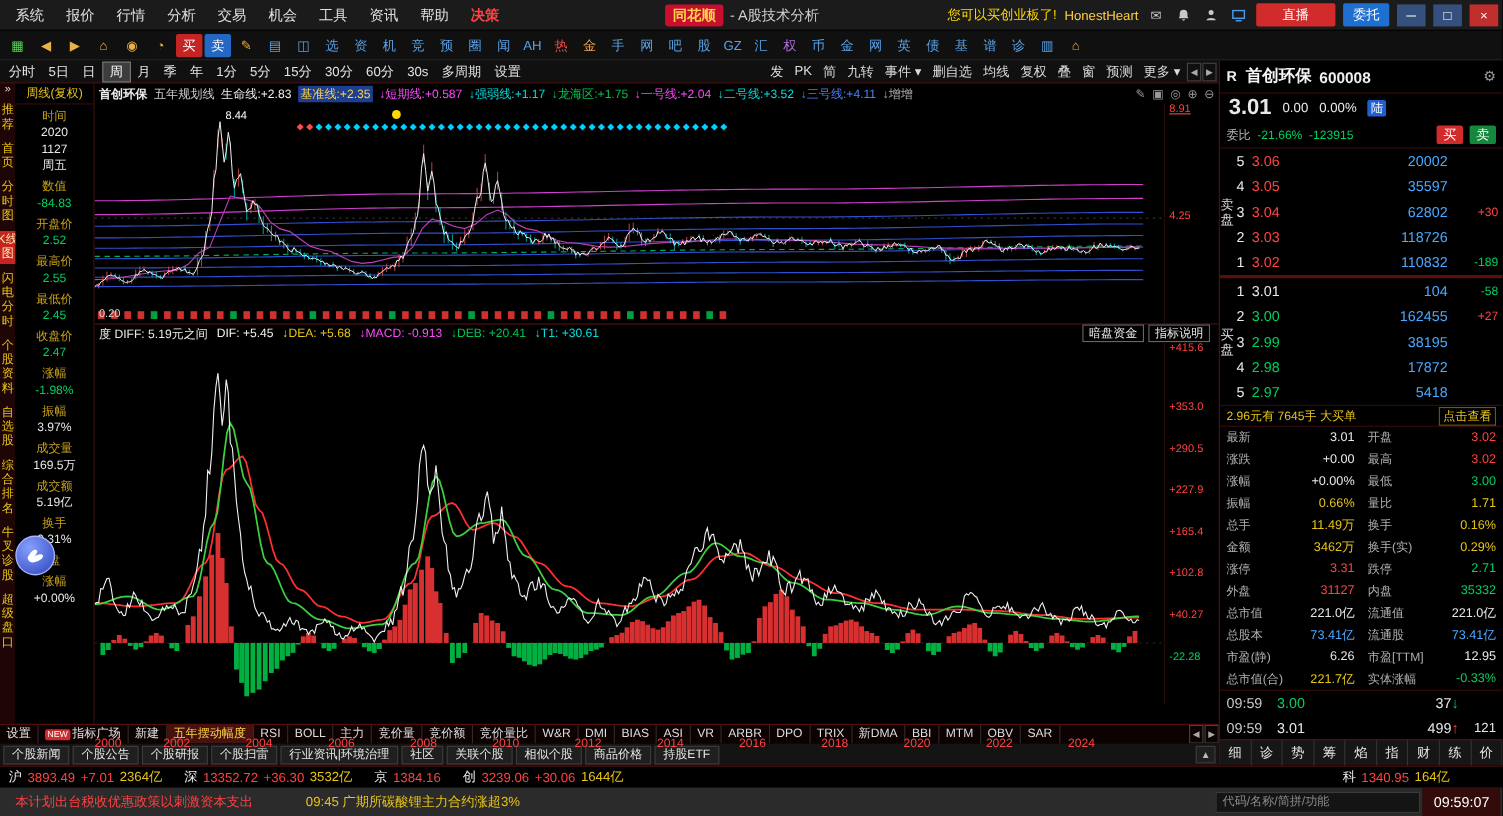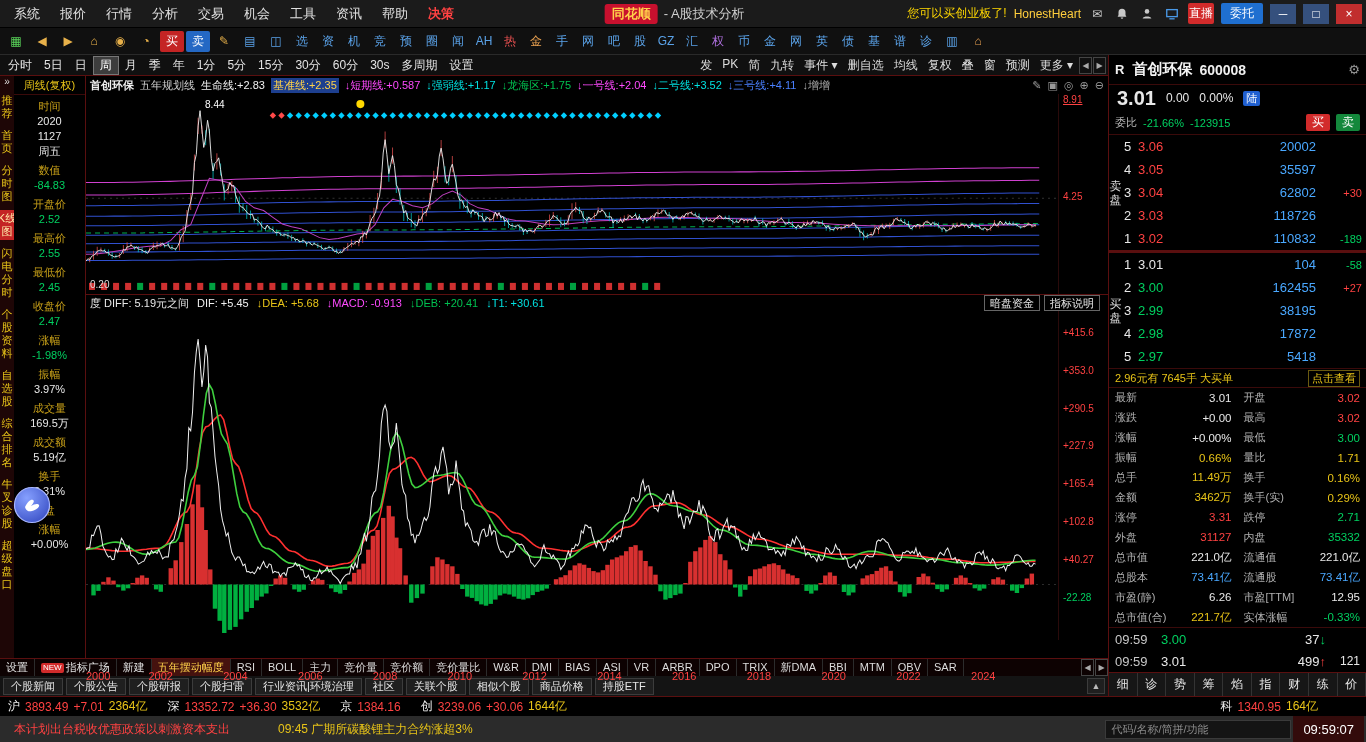--- a/index.html
+++ b/index.html
@@ -12,21 +12,21 @@
   .menu-item{padding:0 10px;color:#e0e0e0;font-size:13px;cursor:default;}
   .menu-decision{padding:0 10px;color:#ff4242;font-size:13px;font-weight:bold;}
   .logo-group{position:absolute;left:50%;transform:translateX(-56%);display:flex;align-items:center;gap:6px;}
   .logo{background:#c8102e;color:#ffd24a;font-weight:bold;font-size:13px;padding:1px 7px;border-radius:3px;}
   .title-suffix{color:#cfcfcf;font-size:13px;}
   .mb-right{margin-left:auto;display:flex;align-items:center;gap:7px;}
   .promo{color:#ffd800;font-size:12px;}
   .username{color:#ffce3d;font-size:12px;}
   .mb-ico{width:18px;height:16px;display:flex;align-items:center;justify-content:center;color:#c8c8c8;}
   .mb-ico svg{width:14px;height:14px;}
-  .live-btn{background:#d22b2b;color:#fff;padding:2px 1px;border-radius:2px;font-size:12px;}
+  .live-btn{background:#d22b2b;color:#fff;padding:2px 24px;border-radius:2px;font-size:12px;}
   .trade-btn{background:#1f6fd0;color:#fff;padding:2px 9px;border-radius:2px;font-size:12px;}
   .win-btn{width:26px;height:20px;display:flex;align-items:center;justify-content:center;background:#35507d;color:#fff;font-size:12px;}
   .win-btn.close{background:#c12e2e;}
   
   .icon-toolbar{height:27px;background:#101010;border-bottom:1px solid #2a2a2a;display:flex;align-items:center;padding:0 3px;overflow:hidden;}
   .tb-icon{min-width:24px;height:21px;margin:0 1px;display:flex;align-items:center;justify-content:center;font-size:12px;border-radius:2px;}
   
   .mid{display:flex;height:641px;}
   .left-col{width:1108px;display:flex;flex-direction:column;}
   
@@ -906,21 +906,21 @@
                 <rect x="926.8" y="273.5" width="4.4" height="8.5" fill="#00b040"></rect>
                 <rect x="931.7" y="273.5" width="4.4" height="3.6" fill="#00b040"></rect>
                 <rect x="936.7" y="267.5" width="4.4" height="6.1" fill="#d83030"></rect>
                 <rect x="941.7" y="262.6" width="4.4" height="10.9" fill="#d83030"></rect>
                 <polyline points="0.0,237.2 2.9,237.2 5.7,237.4 8.6,237.6 11.5,237.8 14.3,238.2 17.2,238.5 20.1,238.9 23.0,239.2 25.8,239.6 28.7,239.8 31.6,240.0 34.4,240.2 37.3,240.2 40.2,240.2 43.0,240.0 45.9,239.8 48.8,239.6 51.7,239.2 54.5,238.9 57.4,238.5 60.3,238.2 63.1,237.8 66.0,237.6 68.9,237.4 71.7,237.2 74.6,237.2 77.5,236.1 80.4,232.9 83.3,228.1 86.2,222.2 89.1,215.9 92.0,209.9 94.9,205.1 97.8,201.9 100.7,200.8 103.8,195.2 106.9,179.6 110.1,158.4 113.2,137.2 116.3,121.7 119.4,116.0 122.4,114.9 125.4,111.9 128.3,108.1 131.3,105.1 134.3,103.9 137.3,108.6 140.3,120.7 143.3,135.6 146.2,147.8 149.2,152.4 152.3,155.6 155.4,164.5 158.6,176.6 161.7,188.7 164.8,197.6 167.9,200.8 171.0,202.5 174.1,206.9 177.2,213.0 180.3,219.0 183.4,223.4 186.5,225.1 189.6,226.1 192.8,228.9 195.9,232.6 199.0,236.4 202.1,239.2 205.2,240.2 208.3,240.8 211.4,242.5 214.5,244.8 217.6,247.0 220.7,248.7 223.8,249.3 227.0,249.7 230.1,250.8 233.2,252.3 236.3,253.8 239.4,254.9 242.5,255.3 245.6,255.1 248.7,254.6 251.8,253.8 254.9,253.1 258.0,252.5 261.2,252.3 264.1,251.3 267.0,248.4 269.9,244.0 272.8,238.6 275.7,232.8 278.6,227.3 281.5,222.9 284.4,220.0 287.3,219.0 290.4,215.0 293.5,203.9 296.6,188.7 299.7,173.6 302.8,162.5 305.9,158.4 309.0,157.6 312.1,155.4 315.3,152.4 318.4,149.4 321.5,147.1 324.6,146.3 327.7,148.0 330.8,152.4 333.9,158.4 337.0,164.5 340.1,168.9 343.2,170.6 346.3,170.2 349.4,169.0 352.6,167.5 355.7,166.0 358.8,164.9 361.9,164.5 365.0,165.3 368.1,167.5 371.2,170.6 374.3,173.6 377.4,175.8 380.5,176.6 383.7,177.8 386.9,181.2 390.1,186.0 393.3,191.4 396.5,196.3 399.7,199.6 402.9,200.8 405.8,201.5 408.7,203.3 411.6,206.1 414.5,209.6 417.4,213.3 420.3,216.7 423.2,219.6 426.1,221.4 429.0,222.0 431.9,222.5 434.8,223.8 437.7,225.8 440.6,228.3 443.5,230.9 446.4,233.4 449.4,235.4 452.3,236.7 455.2,237.2 458.1,237.3 461.1,237.5 464.1,237.8 467.1,238.2 470.1,238.7 473.1,239.2 476.0,239.6 479.0,239.9 482.0,240.1 485.0,240.2 488.0,240.0 491.0,239.3 494.0,238.3 496.9,237.1 499.9,235.7 502.9,234.3 505.9,233.0 508.9,232.0 511.9,231.3 514.8,231.1 517.7,230.7 520.6,229.4 523.6,227.3 526.5,224.9 529.4,222.2 532.3,219.8 535.2,217.8 538.1,216.4 541.0,216.0 543.9,215.3 546.8,213.5 549.7,210.7 552.6,207.2 555.5,203.5 558.4,200.1 561.3,197.3 564.2,195.4 567.1,194.8 570.3,194.6 573.5,194.2 576.7,193.6 579.9,192.9 583.1,192.3 586.3,191.9 589.5,191.8 592.4,192.1 595.3,193.2 598.2,194.8 601.1,196.8 604.0,198.9 606.9,200.8 609.8,202.5 612.7,203.5 615.6,203.9 618.5,204.2 621.4,205.3 624.3,206.9 627.2,208.9 630.1,211.0 633.0,213.0 635.9,214.6 638.8,215.6 641.7,216.0 644.7,216.3 647.7,217.1 650.6,218.5 653.6,220.2 656.6,222.0 659.6,223.9 662.6,225.6 665.6,226.9 668.6,227.8 671.5,228.1 674.4,228.2 677.3,228.6 680.1,229.2 683.0,230.1 685.9,231.0 688.8,232.1 691.6,233.2 694.5,234.2 697.4,235.2 700.2,236.0 703.1,236.7 706.0,237.0 708.8,237.2 711.7,237.3 714.6,237.5 717.5,237.9 720.3,238.5 723.2,239.1 726.1,239.8 728.9,240.6 731.8,241.3 734.7,241.9 737.5,242.5 740.4,242.9 743.3,243.1 746.2,243.2 749.0,243.2 751.9,243.2 754.8,243.2 757.6,243.2 760.5,243.2 763.4,243.2 766.2,243.2 769.1,243.2 772.0,243.2 774.9,243.2 777.7,243.2 780.6,243.2 783.5,243.2 786.3,243.3 789.2,243.3 792.1,243.4 794.9,243.5 797.8,243.6 800.7,243.8 803.6,243.9 806.4,244.1 809.3,244.2 812.2,244.3 815.0,244.4 817.9,244.4 820.8,244.4 823.6,244.5 826.5,244.7 829.4,244.9 832.2,245.2 835.1,245.6 838.0,246.0 840.9,246.5 843.7,246.9 846.6,247.3 849.5,247.6 852.3,247.9 855.2,248.0 858.1,248.1 860.9,248.1 863.8,248.3 866.7,248.5 869.6,248.9 872.4,249.3 875.3,249.7 878.2,250.1 881.0,250.5 883.9,250.9 886.8,251.3 889.6,251.5 892.5,251.7 895.4,251.7 898.3,251.7 901.2,251.7 904.1,251.6 907.0,251.6 909.9,251.5 912.8,251.4 915.7,251.3 918.6,251.2 921.5,251.1 924.4,251.0 927.3,250.9 930.2,250.8 933.1,250.7 936.0,250.6 938.9,250.6 941.8,250.5 944.7,250.5 947.6,250.5" fill="none" stroke="#ff3030" stroke-width="1.6"></polyline>
                 <polyline points="0.0,238.4 3.0,238.2 6.0,237.7 9.0,236.9 11.9,235.9 14.9,234.8 17.9,233.6 20.9,232.6 23.9,231.8 26.9,231.3 29.8,231.1 32.8,231.4 35.8,232.3 38.8,233.6 41.8,235.3 44.8,237.2 47.8,239.1 50.7,240.7 53.7,242.1 56.7,242.9 59.7,243.2 62.7,242.9 65.7,242.1 68.6,240.7 71.6,239.1 74.6,237.2 77.6,235.3 80.6,233.6 83.6,232.3 86.6,231.4 89.5,231.1 92.6,226.7 95.8,214.5 98.9,197.8 102.0,181.2 105.1,169.0 108.2,164.5 111.2,155.8 114.2,133.1 117.1,105.0 120.1,82.3 123.1,73.7 126.1,78.9 129.1,92.5 132.1,109.3 135.1,123.0 138.0,128.2 141.1,133.0 144.3,146.3 147.4,164.5 150.5,182.7 153.6,196.0 156.7,200.8 159.9,202.6 163.1,207.7 166.3,215.0 169.5,223.1 172.7,230.3 175.9,235.4 179.1,237.2 182.0,237.6 184.9,239.0 187.8,241.0 190.7,243.4 193.6,246.1 196.5,248.5 199.4,250.5 202.3,251.9 205.2,252.3 208.1,252.6 211.0,253.2 213.9,254.3 216.8,255.6 219.7,256.9 222.6,258.2 225.5,259.3 228.4,260.0 231.3,260.2 234.3,260.1 237.3,259.8 240.3,259.4 243.2,258.9 246.2,258.4 249.2,257.8 252.2,257.3 255.2,256.9 258.2,256.6 261.2,256.6 264.1,255.2 267.1,251.2 270.1,245.1 273.1,237.3 276.1,228.7 279.1,220.1 282.0,212.3 285.0,206.2 288.0,202.2 291.0,200.8 294.1,195.6 297.2,181.2 300.3,161.5 303.4,141.8 306.5,127.4 309.7,122.1 312.8,125.8 315.9,135.7 319.0,149.4 322.1,163.0 325.2,173.0 328.3,176.6 331.1,176.2 333.9,174.8 336.7,172.9 339.5,170.6 342.3,168.2 345.1,166.3 347.9,165.0 350.7,164.5 353.8,164.3 356.9,163.7 360.0,163.0 363.1,162.2 366.2,161.7 369.3,161.5 372.5,163.1 375.7,167.7 378.9,174.4 382.1,181.8 385.3,188.5 388.5,193.1 391.7,194.8 394.6,195.7 397.5,198.3 400.4,202.4 403.3,207.3 406.2,212.6 409.1,217.5 412.0,221.5 414.9,224.2 417.8,225.1 420.8,225.6 423.8,227.1 426.8,229.4 429.8,232.4 432.8,235.7 435.8,238.9 438.7,241.9 441.7,244.2 444.7,245.7 447.7,246.3 450.7,246.3 453.7,246.4 456.6,246.6 459.6,246.9 462.6,247.2 465.6,247.5 468.6,247.7 471.6,247.9 474.6,248.0 477.5,248.1 480.5,247.7 483.5,246.5 486.5,244.6 489.5,242.2 492.5,239.6 495.4,237.0 498.4,234.6 501.4,232.7 504.4,231.5 507.4,231.1 510.4,230.6 513.4,229.1 516.3,226.8 519.3,223.8 522.3,220.5 525.3,217.2 528.3,214.3 531.3,211.9 534.2,210.4 537.2,209.9 540.1,209.1 543.0,206.7 545.9,203.1 548.8,198.7 551.7,193.9 554.6,189.5 557.5,185.9 560.4,183.5 563.3,182.7 566.1,183.1 568.9,184.4 571.7,186.4 574.5,188.7 577.3,191.0 580.1,193.0 582.9,194.3 585.7,194.8 588.9,195.1 592.1,195.9 595.3,197.1 598.5,198.5 601.7,199.7 604.9,200.5 608.1,200.8 611.0,201.4 613.9,203.0 616.8,205.4 619.7,208.3 622.6,211.5 625.5,214.5 628.4,216.9 631.3,218.5 634.2,219.0 637.2,219.4 640.2,220.5 643.2,222.1 646.2,224.2 649.2,226.6 652.1,228.9 655.1,231.0 658.1,232.7 661.1,233.8 664.1,234.2 667.1,234.2 670.0,234.4 673.0,234.8 676.0,235.2 679.0,235.7 682.0,236.1 685.0,236.6 688.0,236.9 690.9,237.1 693.9,237.2 696.9,237.3 699.9,237.8 702.9,238.4 705.9,239.3 708.8,240.2 711.8,241.1 714.8,242.0 717.8,242.7 720.8,243.1 723.8,243.2 726.8,243.4 729.7,243.7 732.7,244.2 735.7,244.9 738.7,245.7 741.7,246.4 744.7,247.1 747.6,247.6 750.6,248.0 753.6,248.1 756.6,247.9 759.6,247.3 762.6,246.5 765.6,245.4 768.5,244.1 771.5,242.9 774.5,241.8 777.5,241.0 780.5,240.4 783.5,240.2 786.4,240.4 789.4,240.8 792.4,241.5 795.4,242.3 798.4,243.2 801.4,244.2 804.4,245.0 807.3,245.7 810.3,246.1 813.3,246.3 816.3,246.3 819.3,246.4 822.3,246.6 825.2,246.9 828.2,247.2 831.2,247.5 834.2,247.7 837.2,247.9 840.2,248.0 843.2,248.1 846.1,248.2 849.1,248.4 852.1,248.8 855.1,249.3 858.1,249.9 861.1,250.5 864.0,251.0 867.0,251.4 870.0,251.6 873.0,251.7 876.0,251.8 879.0,251.9 882.0,252.2 884.9,252.6 887.9,252.9 890.9,253.3 893.9,253.6 896.9,253.9 899.9,254.1 902.8,254.1 905.8,254.1 908.8,253.9 911.8,253.7 914.8,253.3 917.8,252.9 920.8,252.5 923.7,252.0 926.7,251.5 929.7,251.0 932.7,250.5 935.7,250.1 938.7,249.8 941.6,249.5 944.6,249.3 947.6,249.3" fill="none" stroke="#3ecf3e" stroke-width="1.6"></polyline>
                 <polyline points="0.0,238.2 1.9,236.8 3.7,236.7 5.6,224.2 7.5,224.6 9.3,219.4 11.2,215.0 13.1,214.7 14.9,222.6 16.8,235.2 18.7,238.9 20.5,242.9 22.4,246.1 24.2,245.1 26.1,248.6 28.0,248.4 29.8,238.0 31.7,241.2 33.6,234.7 35.4,227.3 37.3,230.3 39.2,235.8 41.0,239.3 42.9,235.0 44.8,244.1 46.6,245.2 48.5,246.9 50.4,249.4 52.2,253.1 54.1,252.1 56.0,250.9 57.8,250.2 59.7,246.2 61.6,241.1 63.4,243.9 65.3,239.5 67.2,242.0 69.0,240.9 70.9,242.4 72.7,238.7 74.6,243.1 76.5,247.9 78.3,246.2 80.2,245.8 82.1,246.0 83.9,232.8 85.8,230.1 87.7,228.6 89.5,221.0 91.4,214.2 93.3,202.8 95.1,188.4 97.0,190.0 98.9,166.8 100.7,157.7 102.6,116.8 104.5,119.7 106.3,101.2 108.2,61.8 110.1,40.2 111.9,28.1 113.8,49.6 115.7,75.9 117.5,61.0 119.4,34.1 121.3,46.2 123.1,91.6 125.0,96.4 126.8,119.6 128.7,145.5 130.6,161.3 132.4,174.8 134.3,198.4 136.2,209.7 138.0,216.0 139.9,224.9 141.8,221.9 143.6,232.5 145.5,241.5 147.4,245.4 149.2,249.2 151.1,246.1 153.0,246.0 154.8,249.7 156.7,254.6 158.6,253.2 160.4,260.7 162.3,260.6 164.2,262.0 166.0,260.9 167.9,262.8 169.7,260.3 171.6,255.9 173.5,258.2 175.3,253.9 177.2,250.4 179.1,255.5 180.9,256.8 182.8,252.9 184.7,253.8 186.5,261.8 188.4,260.3 190.3,261.2 192.1,261.3 194.0,265.7 195.9,262.6 197.7,261.7 199.6,264.8 201.5,257.0 203.3,256.5 205.2,256.1 207.1,255.1 208.9,251.7 210.8,255.1 212.7,253.6 214.5,258.7 216.4,258.4 218.2,265.6 220.1,266.6 222.0,264.3 223.8,269.1 225.7,269.9 227.6,266.8 229.4,267.0 231.3,263.8 233.2,258.5 235.0,262.7 236.9,260.6 238.8,259.5 240.6,256.0 242.5,260.9 244.4,259.5 246.2,263.5 248.1,265.1 250.0,266.9 251.8,268.9 253.7,272.6 255.6,268.6 257.4,266.0 259.3,264.0 261.2,263.0 263.0,263.1 264.9,254.0 266.8,258.0 268.6,251.8 270.5,257.1 272.3,244.7 274.2,242.7 276.1,231.4 277.9,221.8 279.8,230.5 281.7,218.1 283.5,206.7 285.4,186.2 287.3,181.3 289.1,179.6 291.0,164.3 292.9,144.6 294.7,112.2 296.6,98.8 298.5,94.0 300.3,100.4 302.2,130.3 304.1,137.6 305.9,133.9 307.8,130.7 309.7,112.1 311.5,130.3 313.4,150.9 315.3,173.7 317.1,181.1 319.0,184.3 320.8,207.2 322.7,211.2 324.6,224.4 326.4,223.2 328.3,232.1 330.2,224.1 332.0,224.4 333.9,220.0 335.8,212.3 337.6,206.5 339.5,209.5 341.4,205.6 343.2,196.0 345.1,175.9 347.0,162.9 348.8,155.8 350.7,162.3 352.6,157.9 354.4,142.4 356.3,135.9 358.2,148.1 360.0,157.2 361.9,183.3 363.8,173.1 365.6,173.9 367.5,169.2 369.3,149.5 371.2,168.0 373.1,179.9 374.9,198.2 376.8,200.1 378.7,214.8 380.5,211.9 382.4,216.0 384.3,219.3 386.1,229.5 388.0,231.3 389.9,230.4 391.7,234.1 393.6,224.2 395.5,219.0 397.3,218.0 399.2,225.6 401.1,224.5 402.9,213.3 404.8,223.6 406.7,219.6 408.5,220.5 410.4,231.8 412.2,237.5 414.1,241.3 416.0,240.4 417.8,242.8 419.7,246.5 421.6,245.8 423.4,240.6 425.3,241.1 427.2,239.6 429.0,233.9 430.9,232.6 432.8,234.0 434.6,233.1 436.5,235.0 438.4,239.8 440.2,241.4 442.1,244.6 444.0,251.4 445.8,253.0 447.7,255.7 449.6,253.3 451.4,250.8 453.3,248.3 455.2,238.5 457.0,233.8 458.9,241.0 460.7,242.4 462.6,242.7 464.5,247.1 466.3,244.1 468.2,247.6 470.1,249.2 471.9,251.9 473.8,258.5 475.7,255.6 477.5,253.6 479.4,246.4 481.3,240.4 483.1,245.6 485.0,237.3 486.9,237.7 488.7,233.4 490.6,234.8 492.5,231.2 494.3,219.8 496.2,222.2 498.1,213.9 499.9,214.4 501.8,216.8 503.7,216.2 505.5,224.5 507.4,230.5 509.3,236.1 511.1,229.5 513.0,231.3 514.8,234.2 516.7,239.7 518.6,237.5 520.4,229.1 522.3,231.7 524.2,228.8 526.0,230.7 527.9,224.9 529.8,228.7 531.6,224.9 533.5,225.8 535.4,216.3 537.2,207.6 539.1,203.5 541.0,201.4 542.8,194.7 544.7,187.2 546.6,186.6 548.4,190.2 550.3,190.1 552.2,186.9 554.0,174.3 555.9,168.9 557.8,179.8 559.6,175.3 561.5,174.6 563.3,183.7 565.2,188.0 567.1,197.6 568.9,197.6 570.8,200.5 572.7,192.0 574.5,193.7 576.4,191.3 578.3,188.1 580.1,183.0 582.0,183.9 583.9,191.9 585.7,179.2 587.6,189.4 589.5,191.6 591.3,206.0 593.2,202.7 595.1,210.9 596.9,217.8 598.8,205.6 600.7,205.9 602.5,212.4 604.4,206.0 606.3,199.9 608.1,200.7 610.0,200.1 611.8,189.2 613.7,203.4 615.6,194.9 617.4,199.0 619.3,203.4 621.2,218.2 623.0,225.8 624.9,227.6 626.8,230.0 628.6,219.3 630.5,217.8 632.4,227.6 634.2,222.6 636.1,215.8 638.0,212.5 639.8,207.7 641.7,219.9 643.6,214.5 645.4,215.9 647.3,215.3 649.2,226.7 651.0,225.2 652.9,233.2 654.7,238.7 656.6,236.4 658.5,239.4 660.3,239.2 662.2,228.6 664.1,232.5 665.9,223.2 667.8,228.6 669.7,225.1 671.5,221.0 673.4,226.3 675.3,227.3 677.1,227.8 679.0,231.0 680.9,238.8 682.7,238.2 684.6,238.7 686.5,236.9 688.3,242.4 690.2,239.6 692.1,241.9 693.9,245.1 695.8,240.0 697.7,244.1 699.5,233.2 701.4,233.8 703.2,235.3 705.1,228.2 707.0,232.6 708.8,225.5 710.7,228.6 712.6,231.5 714.4,237.5 716.3,234.9 718.2,244.3 720.0,241.4 721.9,242.2 723.8,246.6 725.6,245.2 727.5,247.0 729.4,250.5 731.2,243.9 733.1,249.3 735.0,249.0 736.8,245.2 738.7,236.7 740.6,238.1 742.4,241.6 744.3,242.6 746.2,239.7 748.0,233.4 749.9,238.0 751.8,238.5 753.6,244.8 755.5,248.3 757.3,245.4 759.2,247.9 761.1,255.4 762.9,256.9 764.8,255.1 766.7,253.1 768.5,257.6 770.4,252.3 772.3,249.0 774.1,252.7 776.0,250.1 777.9,245.7 779.7,244.3 781.6,245.7 783.5,245.8 785.3,245.7 787.2,241.6 789.1,230.8 790.9,228.8 792.8,230.0 794.7,227.6 796.5,228.4 798.4,230.8 800.3,231.9 802.1,236.4 804.0,239.5 805.8,243.7 807.7,247.5 809.6,249.5 811.4,250.2 813.3,248.3 815.2,241.3 817.0,241.9 818.9,240.1 820.8,240.2 822.6,242.4 824.5,240.3 826.4,242.5 828.2,237.0 830.1,244.8 832.0,241.3 833.8,245.6 835.7,246.6 837.6,248.1 839.4,250.7 841.3,248.8 843.2,248.4 845.0,247.7 846.9,251.3 848.8,249.1 850.6,244.4 852.5,241.3 854.3,242.9 856.2,244.5 858.1,239.4 859.9,237.1 861.8,241.9 863.7,248.1 865.5,248.2 867.4,246.6 869.3,251.5 871.1,248.5 873.0,250.8 874.9,251.7 876.7,256.8 878.6,252.0 880.5,252.5 882.3,251.6 884.2,253.7 886.1,251.9 887.9,243.3 889.8,241.6 891.7,241.0 893.5,243.7 895.4,239.9 897.2,248.3 899.1,245.3 901.0,250.8 902.8,252.0 904.7,247.9 906.6,250.9 908.4,256.6 910.3,257.9 912.2,256.7 914.0,256.7 915.9,254.9 917.8,259.8 919.6,254.2 921.5,254.4 923.4,251.9 925.2,251.0 927.1,244.7 929.0,243.8 930.8,244.1 932.7,246.0 934.6,249.7 936.4,251.5 938.3,253.4 940.2,251.8 942.0,255.2 943.9,255.2 945.8,252.4 947.6,253.1" fill="none" stroke="#f0f0f0" stroke-width="1"></polyline>
               </svg>
             </div>
           <div class="axis" id="l-axis">
-              <div class="ax-label c-r" style="top: 16px;">+415.6</div>
+              <div class="ax-label c-r" style="top: 0;">+415.6</div>
               <div class="ax-label c-r" style="top: 54px;">+353.0</div>
               <div class="ax-label c-r" style="top: 92px;">+290.5</div>
               <div class="ax-label c-r" style="top: 129px;">+227.9</div>
               <div class="ax-label c-r" style="top: 167px;">+165.4</div>
               <div class="ax-label c-r" style="top: 205px;">+102.8</div>
               <div class="ax-label c-r" style="top: 243px;">+40.27</div>
               <div class="ax-label c-g" style="top: 281px;">-22.28</div>
             </div>
         </div>
         <div class="x-axis">

